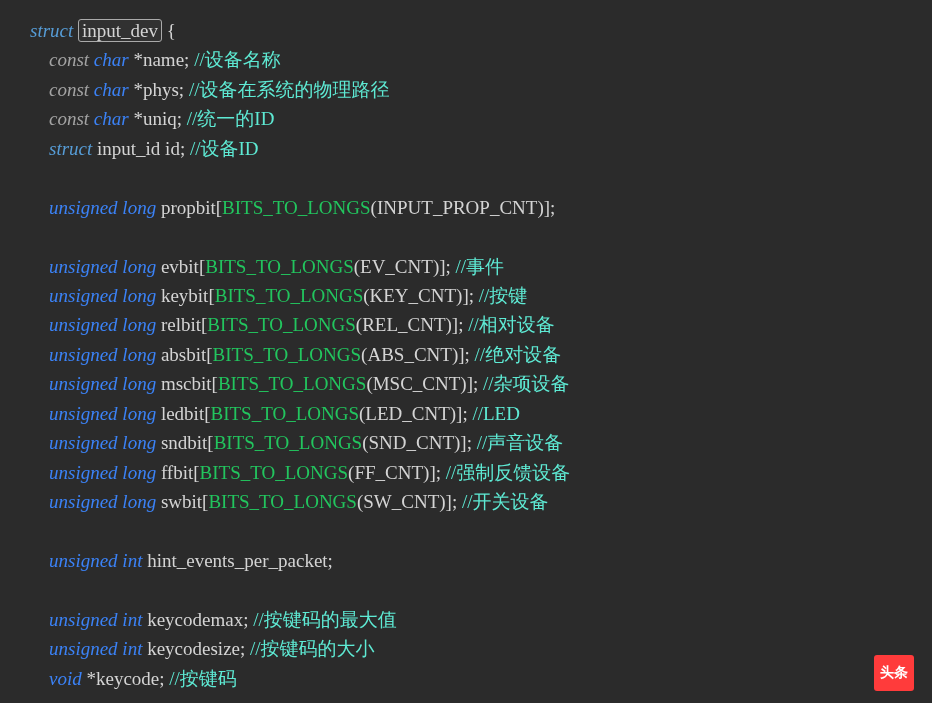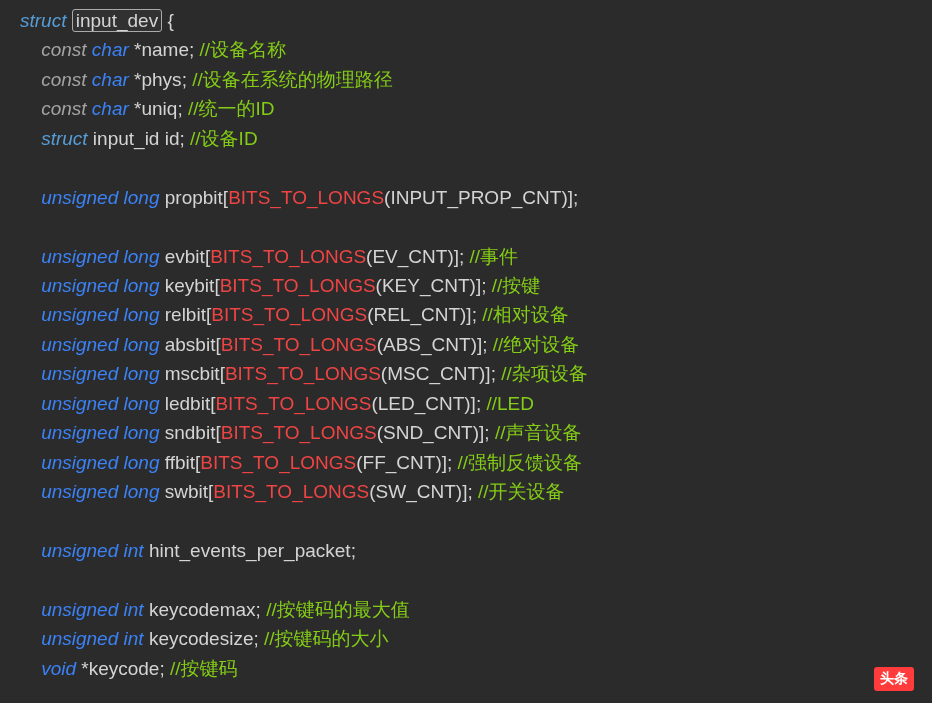--- a/index.html
+++ b/index.html
@@ -9,32 +9,32 @@
     font-family: "Consolas", "Monaco", "Courier New", monospace;
     font-size: 19px;
     line-height: 1.55;
     color: #d4d4d4;
     width: 932px;
     height: 703px;
     overflow: hidden;
     position: relative;
   }
   pre {
-    margin: 6px;
+    margin: 16px;
     padding: 0 14px;
     white-space: pre;
-    font-family: Liberation Sans, sans-serif;
+    font-family: Liberation Serif, serif;
   }
   .kw-struct { color: #569cd6; font-style: italic; }
   .kw-const { color: #a3a3a3; font-style: italic; }
   .kw-type { color: #3b82f6; font-style: italic; }
   .ident { color: #d4d4d4; }
-  .func { color: #ef4444; }
+  .func { color: #22c55e; }
   .punct { color: #d4d4d4; }
-  .comment { color: #84cc16; }
+  .comment { color: #5eead4; }
   .boxed {
     border: 1px solid #aaa;
     border-radius: 3px;
     padding: 0 3px;
     background: rgba(255,255,255,0.03);
   }
   .watermark {
     position: absolute;
     bottom: 12px;
     right: 18px;
@@ -42,21 +42,21 @@
     font-size: 16px;
     color: #ffffff;
     display: flex;
     align-items: center;
     gap: 6px;
   }
   .watermark .logo {
     background: #ff3b3b;
     color: white;
     font-weight: bold;
-    padding: 1px 6px;
+    padding: 7px 6px;
     border-radius: 3px;
     font-size: 14px;
   }
 </style>
 </head>
 <body>
 
 <pre id="code-area"><div><span class="kw-struct">struct</span><span> </span><span class="ident boxed">input_dev</span><span> </span><span class="punct">{</span></div><div><span>    </span><span class="kw-const">const</span><span> </span><span class="kw-type">char</span><span> </span><span class="punct">*</span><span class="ident">name</span><span class="punct">;</span><span> </span><span class="comment">//设备名称</span></div><div><span>    </span><span class="kw-const">const</span><span> </span><span class="kw-type">char</span><span> </span><span class="punct">*</span><span class="ident">phys</span><span class="punct">;</span><span> </span><span class="comment">//设备在系统的物理路径</span></div><div><span>    </span><span class="kw-const">const</span><span> </span><span class="kw-type">char</span><span> </span><span class="punct">*</span><span class="ident">uniq</span><span class="punct">;</span><span> </span><span class="comment">//统一的ID</span></div><div><span>    </span><span class="kw-struct">struct</span><span> </span><span class="ident">input_id id</span><span class="punct">;</span><span> </span><span class="comment">//设备ID</span></div><div><span> </span></div><div><span>    </span><span class="kw-type">unsigned</span><span> </span><span class="kw-type">long</span><span> </span><span class="ident">propbit</span><span class="punct">[</span><span class="func">BITS_TO_LONGS</span><span class="punct">(</span><span class="ident">INPUT_PROP_CNT</span><span class="punct">)];</span></div><div><span> </span></div><div><span>    </span><span class="kw-type">unsigned</span><span> </span><span class="kw-type">long</span><span> </span><span class="ident">evbit</span><span class="punct">[</span><span class="func">BITS_TO_LONGS</span><span class="punct">(</span><span class="ident">EV_CNT</span><span class="punct">)];</span><span> </span><span class="comment">//事件</span></div><div><span>    </span><span class="kw-type">unsigned</span><span> </span><span class="kw-type">long</span><span> </span><span class="ident">keybit</span><span class="punct">[</span><span class="func">BITS_TO_LONGS</span><span class="punct">(</span><span class="ident">KEY_CNT</span><span class="punct">)];</span><span> </span><span class="comment">//按键</span></div><div><span>    </span><span class="kw-type">unsigned</span><span> </span><span class="kw-type">long</span><span> </span><span class="ident">relbit</span><span class="punct">[</span><span class="func">BITS_TO_LONGS</span><span class="punct">(</span><span class="ident">REL_CNT</span><span class="punct">)];</span><span> </span><span class="comment">//相对设备</span></div><div><span>    </span><span class="kw-type">unsigned</span><span> </span><span class="kw-type">long</span><span> </span><span class="ident">absbit</span><span class="punct">[</span><span class="func">BITS_TO_LONGS</span><span class="punct">(</span><span class="ident">ABS_CNT</span><span class="punct">)];</span><span> </span><span class="comment">//绝对设备</span></div><div><span>    </span><span class="kw-type">unsigned</span><span> </span><span class="kw-type">long</span><span> </span><span class="ident">mscbit</span><span class="punct">[</span><span class="func">BITS_TO_LONGS</span><span class="punct">(</span><span class="ident">MSC_CNT</span><span class="punct">)];</span><span> </span><span class="comment">//杂项设备</span></div><div><span>    </span><span class="kw-type">unsigned</span><span> </span><span class="kw-type">long</span><span> </span><span class="ident">ledbit</span><span class="punct">[</span><span class="func">BITS_TO_LONGS</span><span class="punct">(</span><span class="ident">LED_CNT</span><span class="punct">)];</span><span> </span><span class="comment">//LED</span></div><div><span>    </span><span class="kw-type">unsigned</span><span> </span><span class="kw-type">long</span><span> </span><span class="ident">sndbit</span><span class="punct">[</span><span class="func">BITS_TO_LONGS</span><span class="punct">(</span><span class="ident">SND_CNT</span><span class="punct">)];</span><span> </span><span class="comment">//声音设备</span></div><div><span>    </span><span class="kw-type">unsigned</span><span> </span><span class="kw-type">long</span><span> </span><span class="ident">ffbit</span><span class="punct">[</span><span class="func">BITS_TO_LONGS</span><span class="punct">(</span><span class="ident">FF_CNT</span><span class="punct">)];</span><span> </span><span class="comment">//强制反馈设备</span></div><div><span>    </span><span class="kw-type">unsigned</span><span> </span><span class="kw-type">long</span><span> </span><span class="ident">swbit</span><span class="punct">[</span><span class="func">BITS_TO_LONGS</span><span class="punct">(</span><span class="ident">SW_CNT</span><span class="punct">)];</span><span> </span><span class="comment">//开关设备</span></div><div><span> </span></div><div><span>    </span><span class="kw-type">unsigned</span><span> </span><span class="kw-type">int</span><span> </span><span class="ident">hint_events_per_packet</span><span class="punct">;</span></div><div><span> </span></div><div><span>    </span><span class="kw-type">unsigned</span><span> </span><span class="kw-type">int</span><span> </span><span class="ident">keycodemax</span><span class="punct">;</span><span> </span><span class="comment">//按键码的最大值</span></div><div><span>    </span><span class="kw-type">unsigned</span><span> </span><span class="kw-type">int</span><span> </span><span class="ident">keycodesize</span><span class="punct">;</span><span> </span><span class="comment">//按键码的大小</span></div><div><span>    </span><span class="kw-type">void</span><span> </span><span class="punct">*</span><span class="ident">keycode</span><span class="punct">;</span><span> </span><span class="comment">//按键码</span></div></pre>
 
 <div class="watermark">

